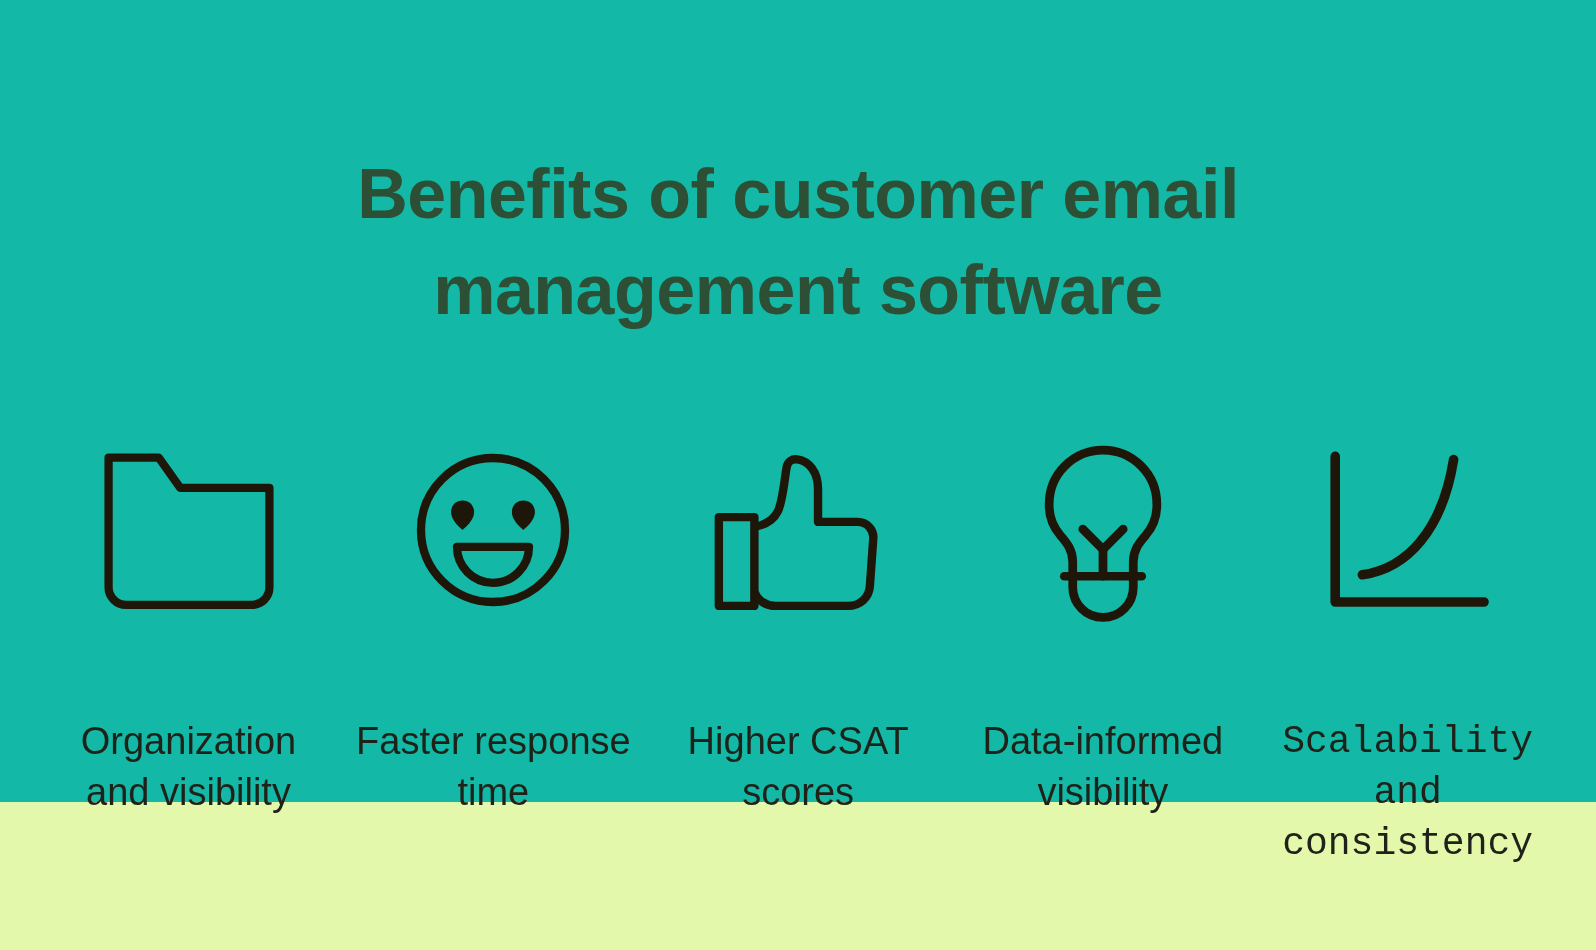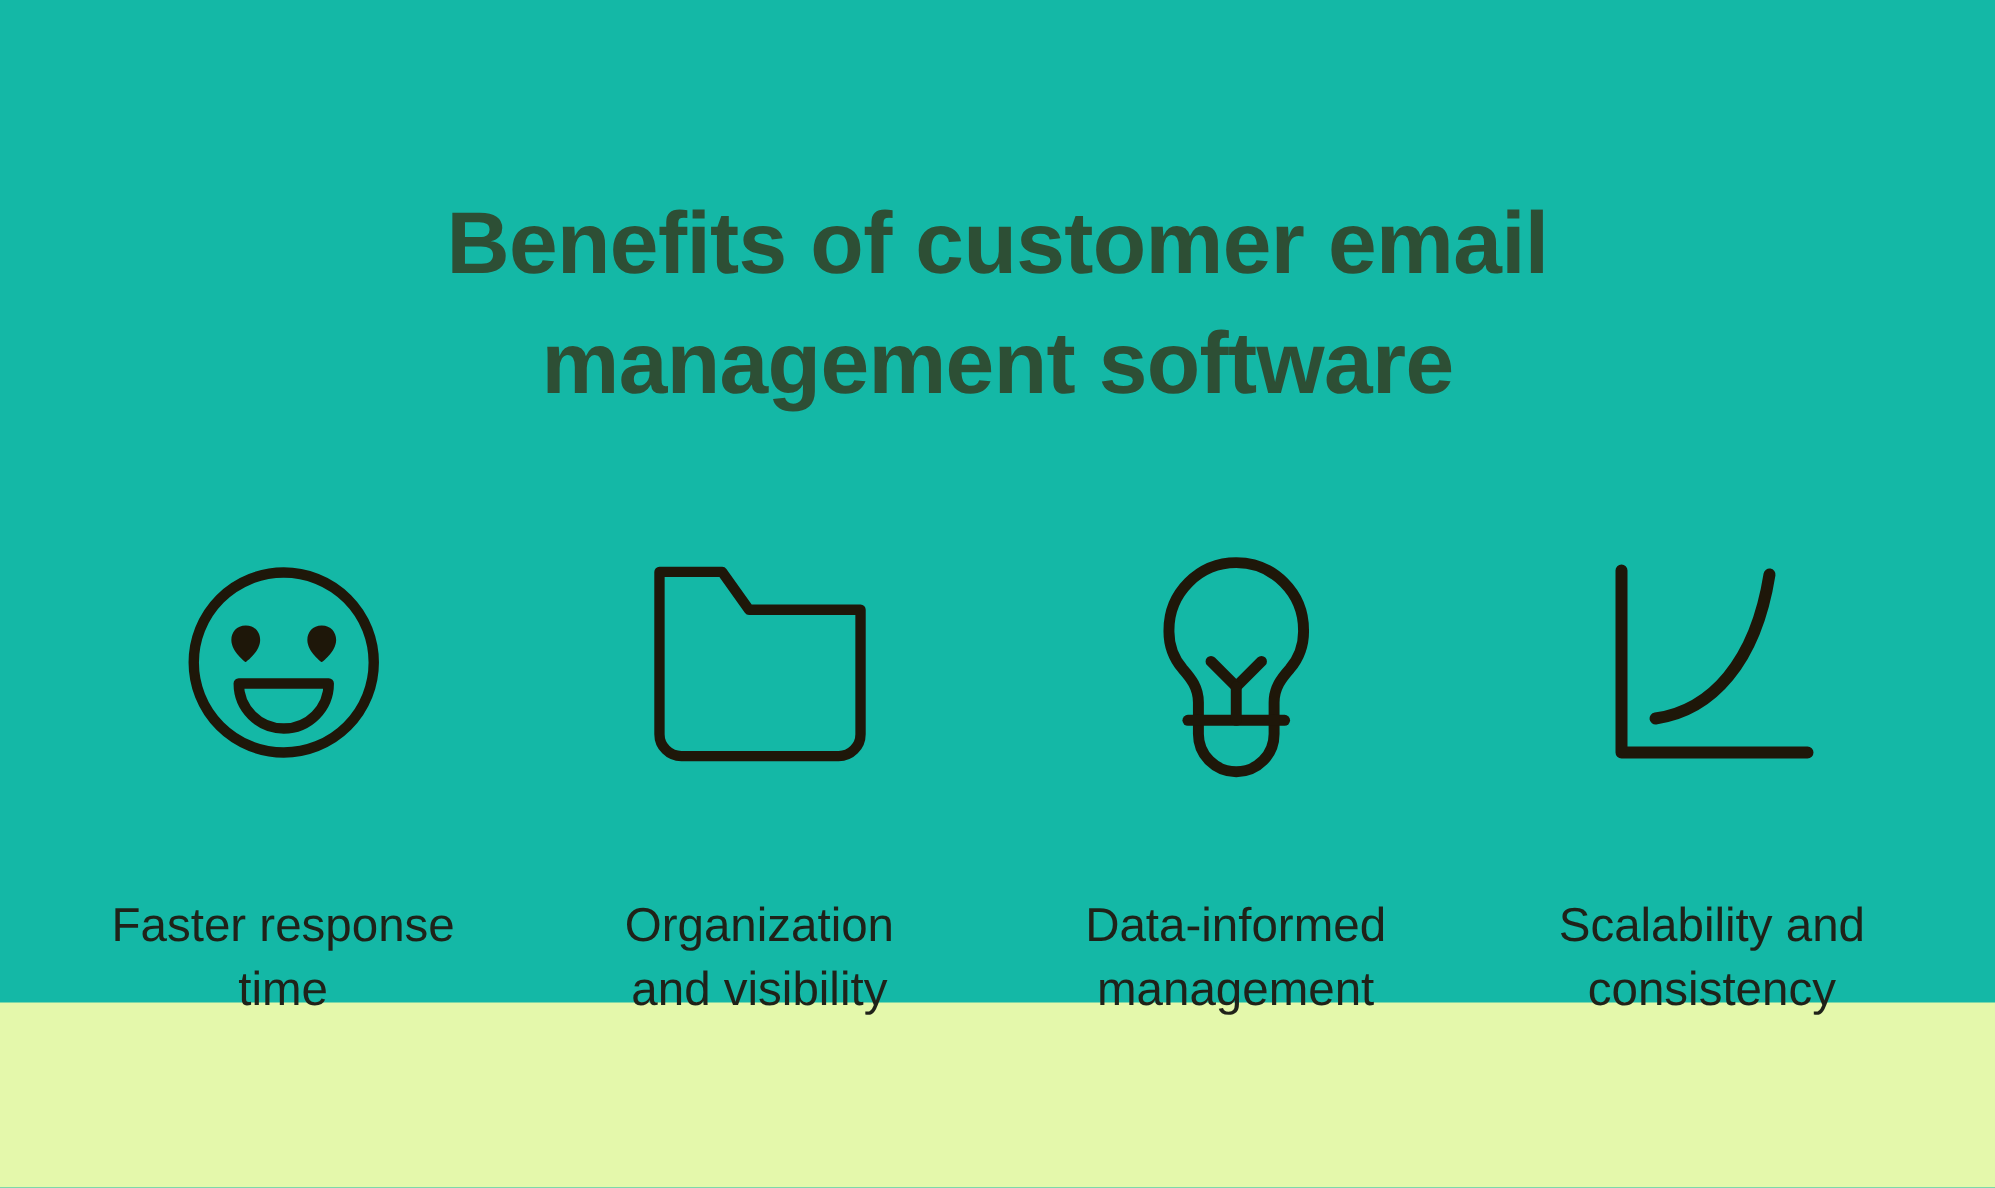--- a/index.html
+++ b/index.html
@@ -95,54 +95,64 @@
 
   <div class="title-block">
     <h1 class="title">Benefits of customer email
 management software</h1>
   </div>
 
   <div class="benefits">
 
     <div class="benefit">
       <div class="icon-wrap">
+        <svg width="172" height="160" viewBox="0 0 108 100" fill="none" stroke="#1e1709" stroke-width="5.2" stroke-linejoin="round" stroke-linecap="square">
+          <path d="M3.5 86V4.5h31.5L48.5 23.5h56V86a11 11 0 0 1 -11 11H14.5a11 11 0 0 1 -11-11z"></path>
+        </svg>
+      </div>
+      <div class="benefit-label">Organization
+and visibility</div>
+    </div>
+
+    <div class="benefit">
+      <div class="icon-wrap">
         <svg width="160" height="160" viewBox="0 0 100 100" fill="none" stroke="#1e1709" stroke-width="5.2">
           <circle cx="50" cy="50" r="45"></circle>
           <path d="M31 31.5c-4.6 0-7.2 3.4-7.2 7.2 0 5.9 7.2 11.1 7.2 11.1s7.2-5.2 7.2-11.1c0-3.8-2.6-7.2-7.2-7.2z" fill="#1e1709" stroke="none"></path>
           <path d="M69 31.5c-4.6 0-7.2 3.4-7.2 7.2 0 5.9 7.2 11.1 7.2 11.1s7.2-5.2 7.2-11.1c0-3.8-2.6-7.2-7.2-7.2z" fill="#1e1709" stroke="none"></path>
           <path d="M27.5 60.5h45a22.5 22.5 0 0 1 -45 0z" stroke-linejoin="round"></path>
         </svg>
       </div>
       <div class="benefit-label">Faster response
 time</div>
     </div>
 
     <div class="benefit">
       <div class="icon-wrap">
-        <svg width="172" height="160" viewBox="0 0 108 100" fill="none" stroke="#1e1709" stroke-width="5.2" stroke-linejoin="round" stroke-linecap="square">
-          <path d="M3.5 86V4.5h31.5L48.5 23.5h56V86a11 11 0 0 1 -11 11H14.5a11 11 0 0 1 -11-11z"></path>
+        <svg width="168" height="168" viewBox="0 0 104 104" fill="none" stroke="#1e1709" stroke-width="5.2" stroke-linejoin="round">
+          <rect x="3" y="44" width="22" height="55"></rect>
+          <path d="M25 50c6 -1 11.5 -3.5 14.5 -9.5 3 -6 4 -19 5.5 -27.5 0.6 -3.3 3.3 -5.2 6.6 -4.7 7 1 12.8 7.5 12.8 18.3V47h24.6c5.6 0 10 4.6 9.6 10.2l-2.1 29.5C96.1 93.9 90.2 99 83 99H38c-6 0 -11 -3.6 -13 -8.5"></path>
         </svg>
       </div>
-      <div class="benefit-label">Organization
-and visibility</div>
+      <div class="benefit-label">Higher CSAT
+scores</div>
     </div>
-
 
     <div class="benefit">
       <div class="icon-wrap">
         <svg width="148" height="172" viewBox="0 0 88 102" fill="none" stroke="#1e1709" stroke-width="5.2" stroke-linecap="round" stroke-linejoin="round">
           <path d="M26 78.5V70c0 -7 -3.5 -11.5 -7.5 -16A27.5 27.5 0 0 1 12 35.5 32 32 0 0 1 44 3.5a32 32 0 0 1 32 32 27.5 27.5 0 0 1 -6.5 18.5c-4 4.5 -7.5 9 -7.5 16v8.5"></path>
           <path d="M26 78.5v6.5a18 18 0 0 0 36 0v-6.5"></path>
           <path d="M21 78.5h46"></path>
           <path d="M32 50.5L44 62.5L56 50.5"></path>
           <path d="M44 62.5v16"></path>
         </svg>
       </div>
       <div class="benefit-label">Data-informed
-management</div>
+visibility</div>
     </div>
 
     <div class="benefit">
       <div class="icon-wrap">
         <svg width="162" height="160" viewBox="0 0 101 100" fill="none" stroke="#1e1709" stroke-width="6" stroke-linecap="round" stroke-linejoin="round">
           <path d="M5 4v91h93"></path>
           <path d="M22 78C50 74 72 50 79 6"></path>
         </svg>
       </div>
       <div class="benefit-label">Scalability  and

